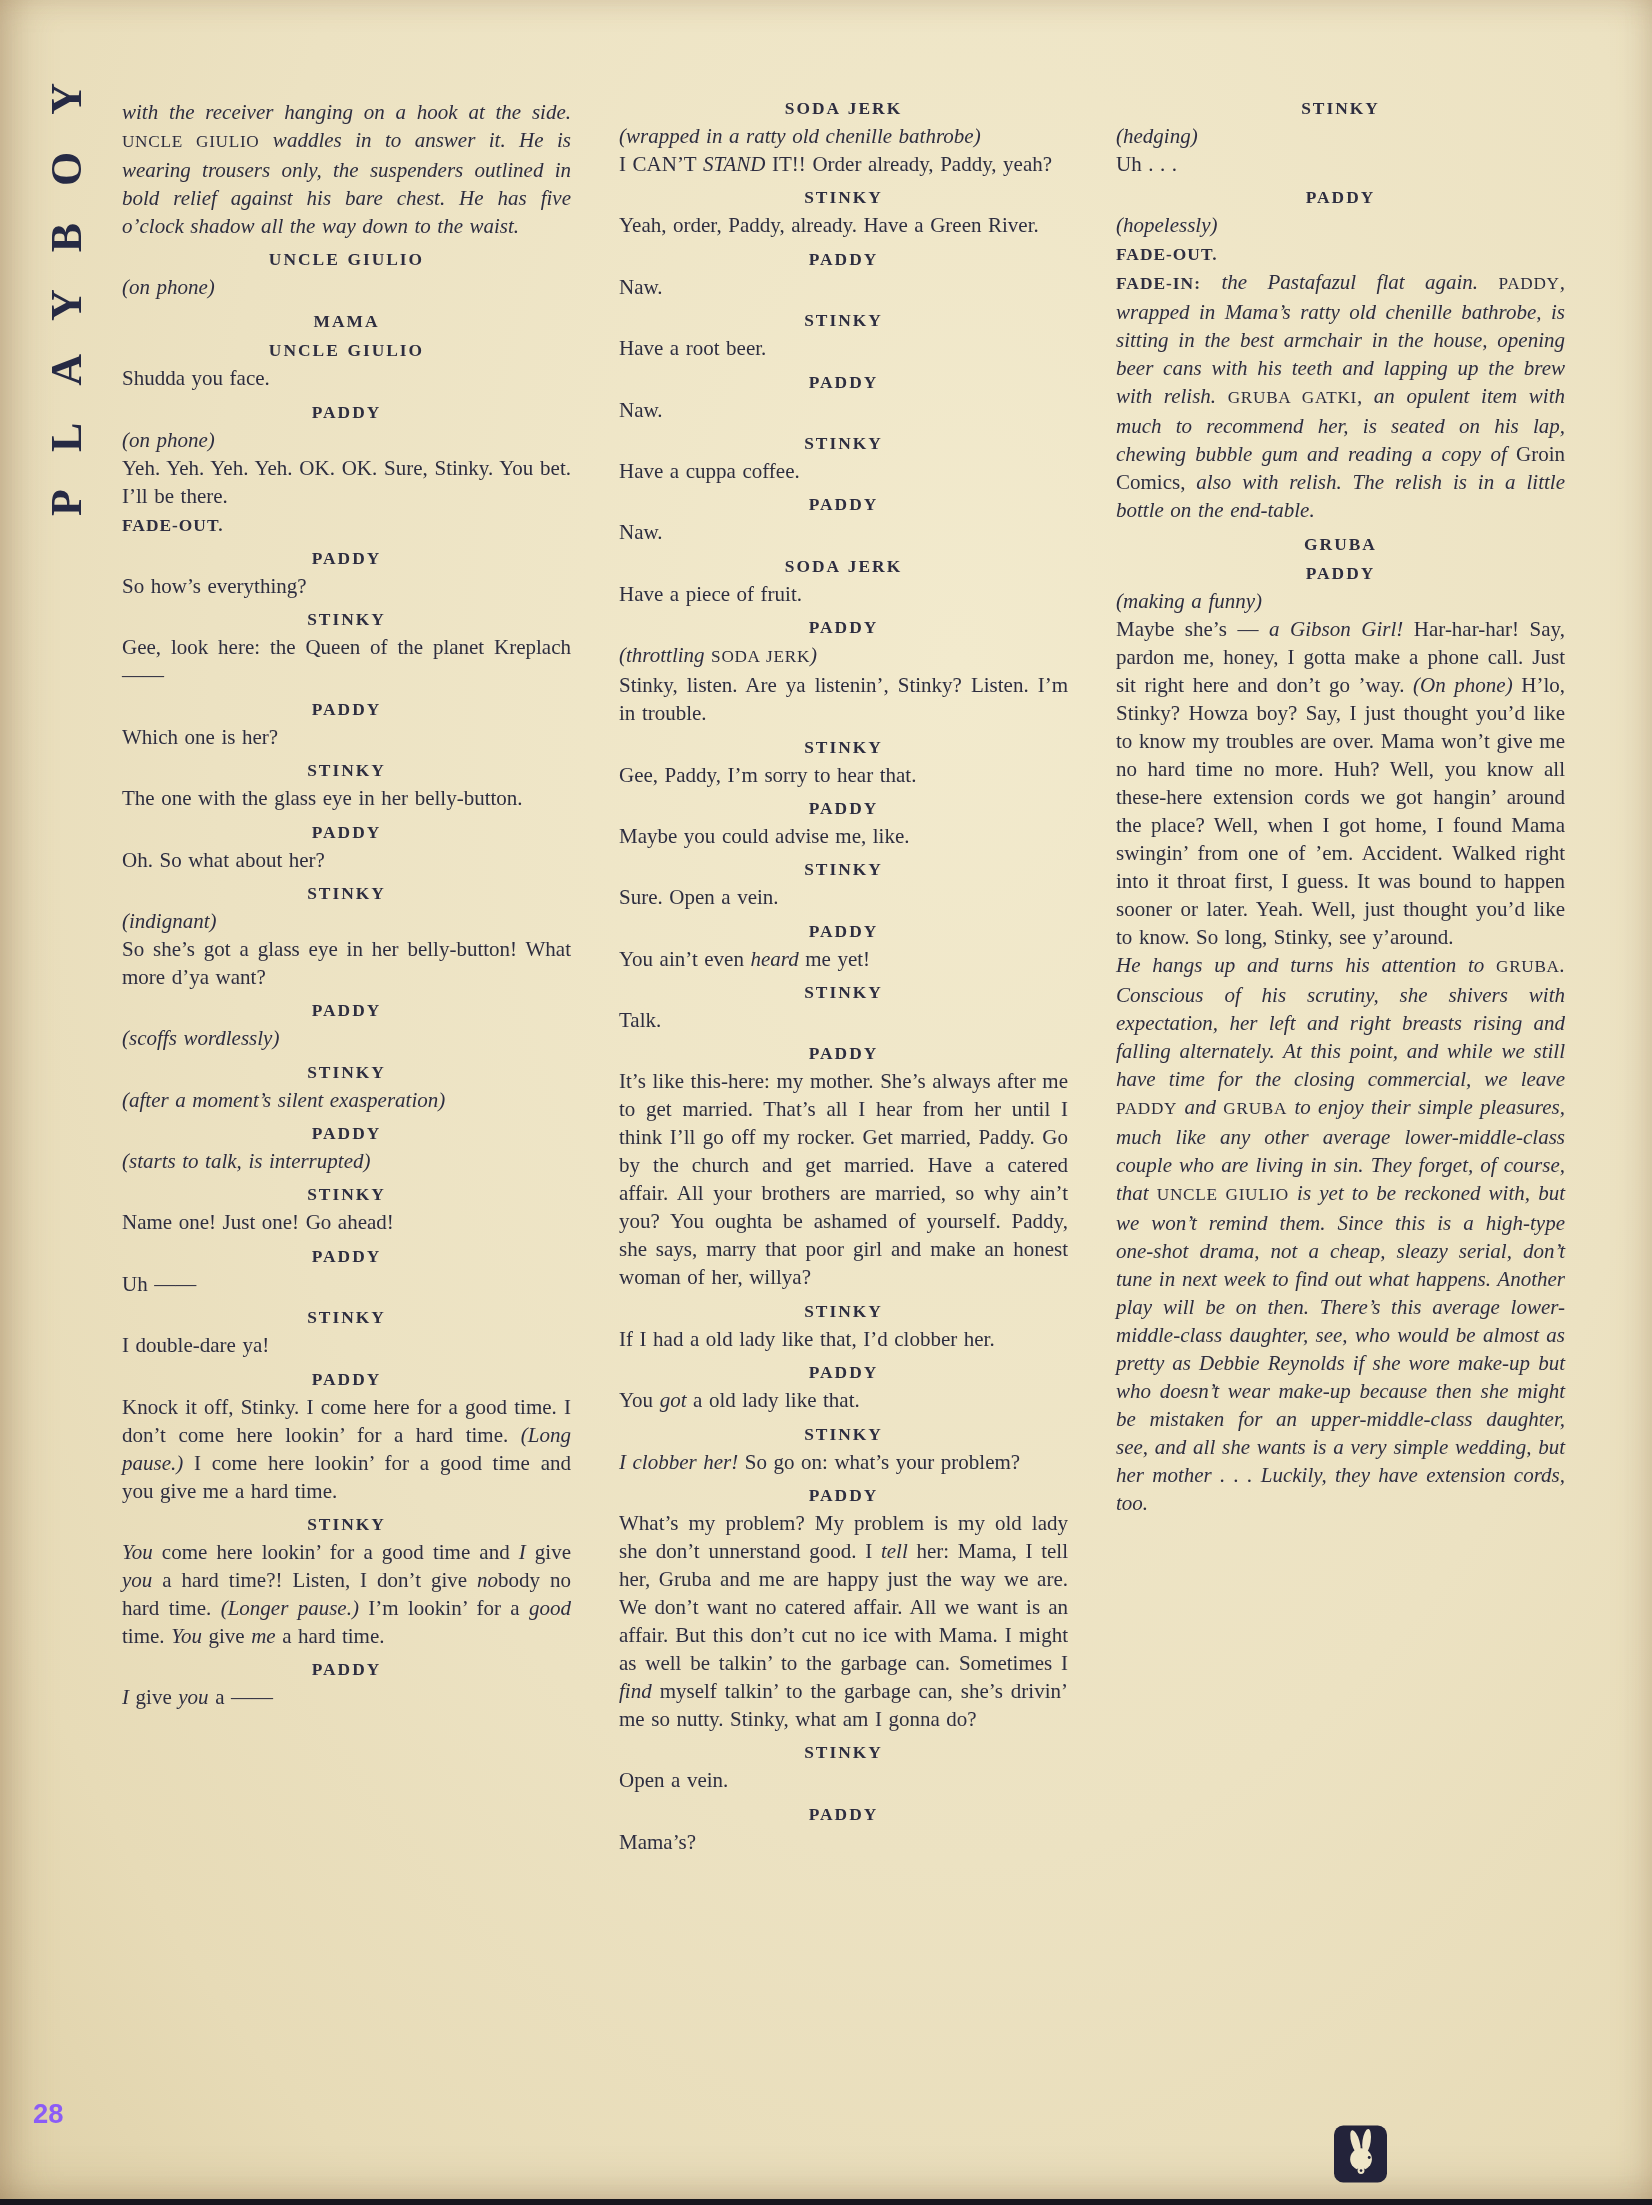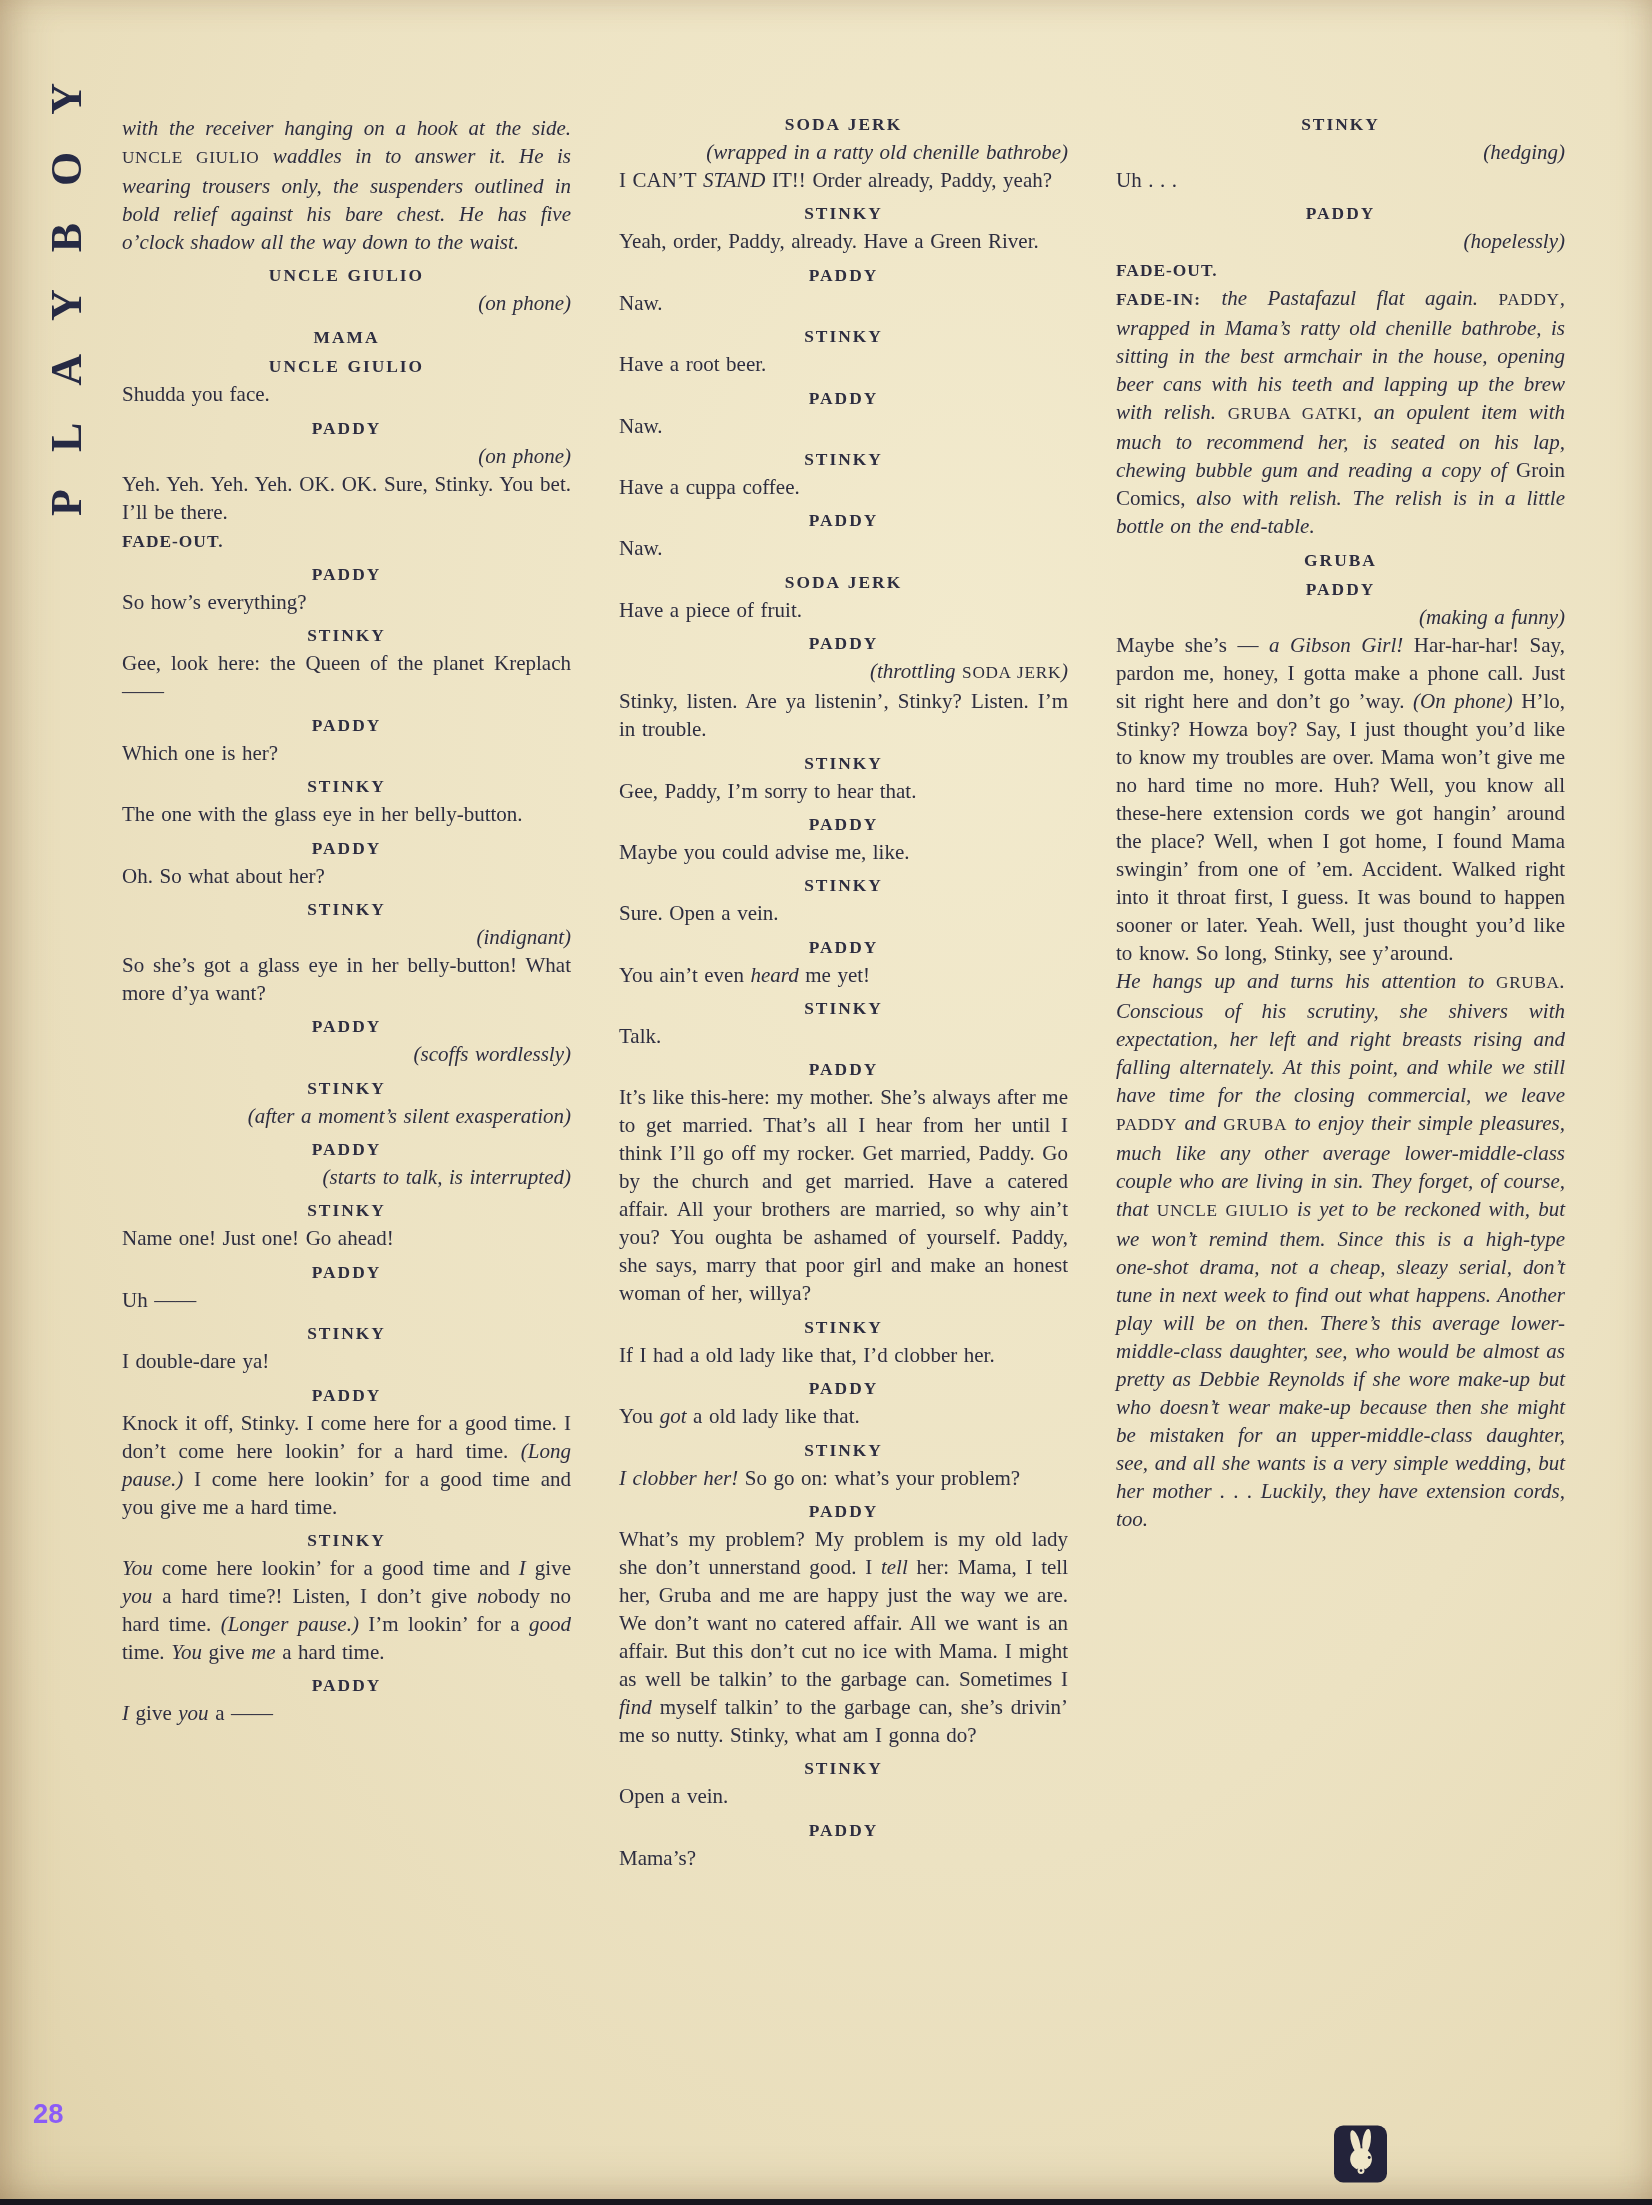--- a/index.html
+++ b/index.html
@@ -28,32 +28,32 @@
     font-family:"Liberation Serif", serif;
     font-weight:700;font-size:44px;letter-spacing:37px;
     color:#262a44;white-space:nowrap;
   }
   .page-number{
     position:absolute;left:33px;top:2098px;
     font-family:"Liberation Sans", sans-serif;
     font-weight:700;font-size:27.4px;color:#8b5cf6;
   }
   .columns{
-    position:absolute;left:122px;top:114px;
+    position:absolute;left:122px;top:98px;
     display:flex;gap:48px;font-family:Liberation Serif, serif;
   }
   .col{width:449px;}
   .blk{font-size:21px;line-height:28px;word-spacing:1.3px;}
   .line,.stage,.fade{text-align:justify;}
   .cue{
     text-align:center;font-size:17.4px;line-height:20px;
     font-weight:700;letter-spacing:2px;margin:9.4px 0 4px;
   }
   .col > .blk:first-child{margin-top:0;}
-  .paren{text-align:right;font-style:italic;}
+  .paren{text-align:left;font-style:italic;}
   .sc{font-style:normal;font-size:0.82em;letter-spacing:0.7px;}
   .fade > .sc:first-child{font-weight:700;font-size:17.4px;letter-spacing:1px;}
   .bunny-logo{position:absolute;left:1334px;top:2125px;width:53px;height:58px;}
   .bunny-logo svg{display:block;width:100%;height:100%;}
 </style>
 </head>
 <body>
 
 <div class="vignette"></div>
 

